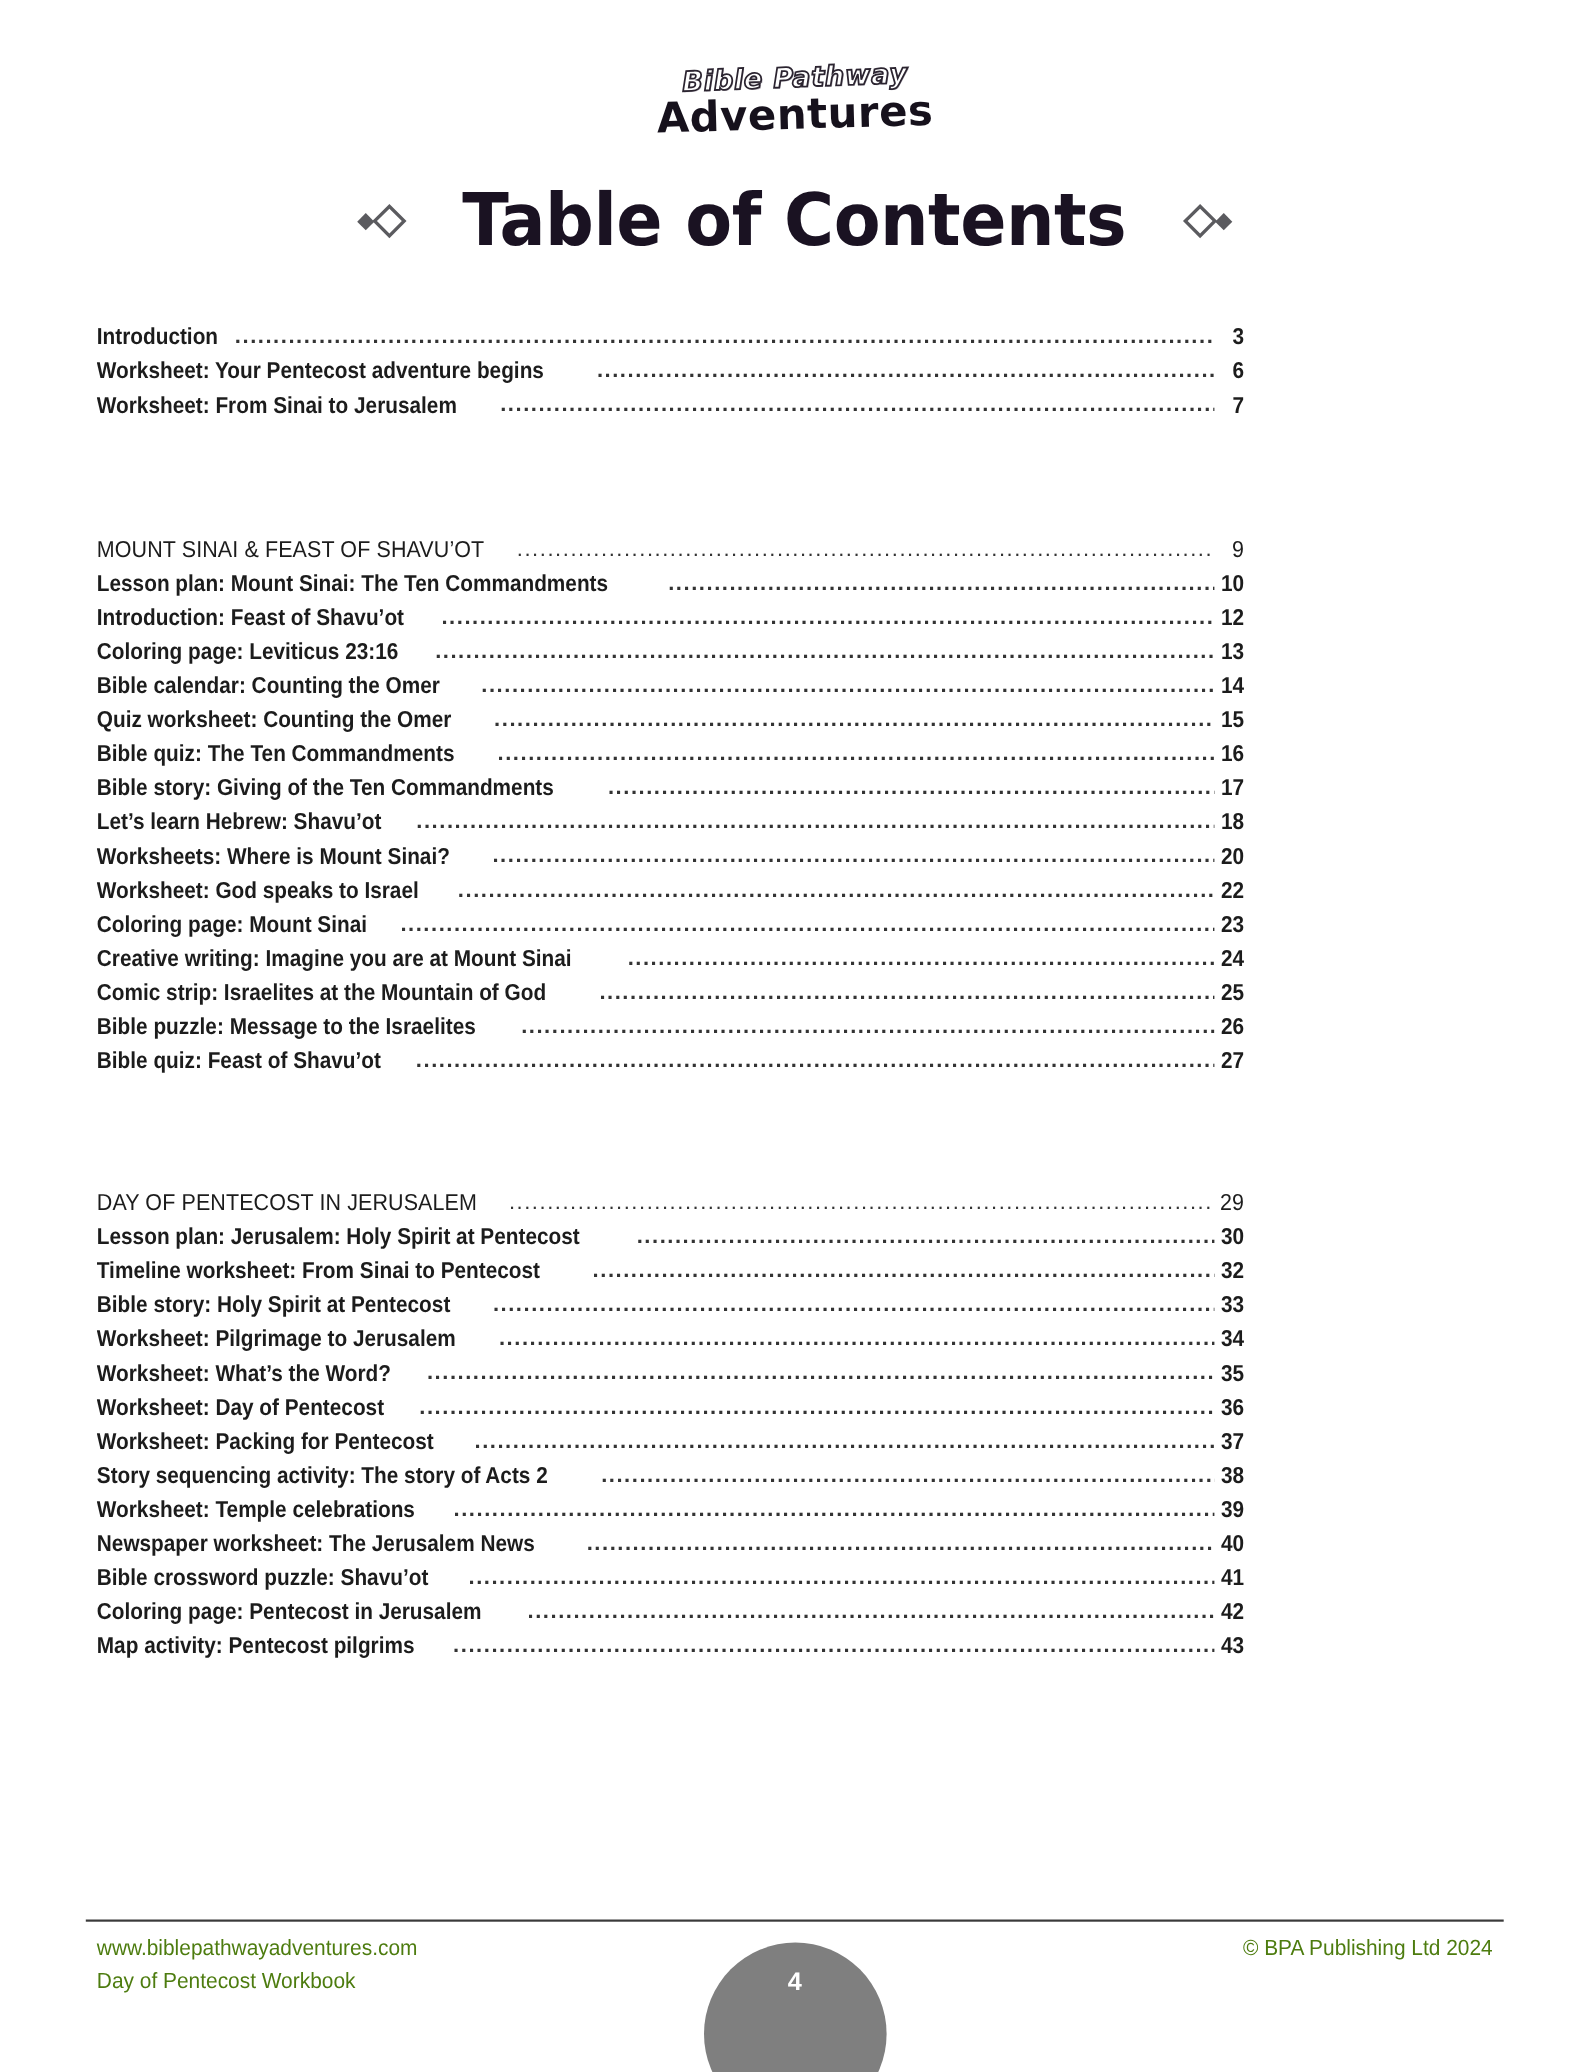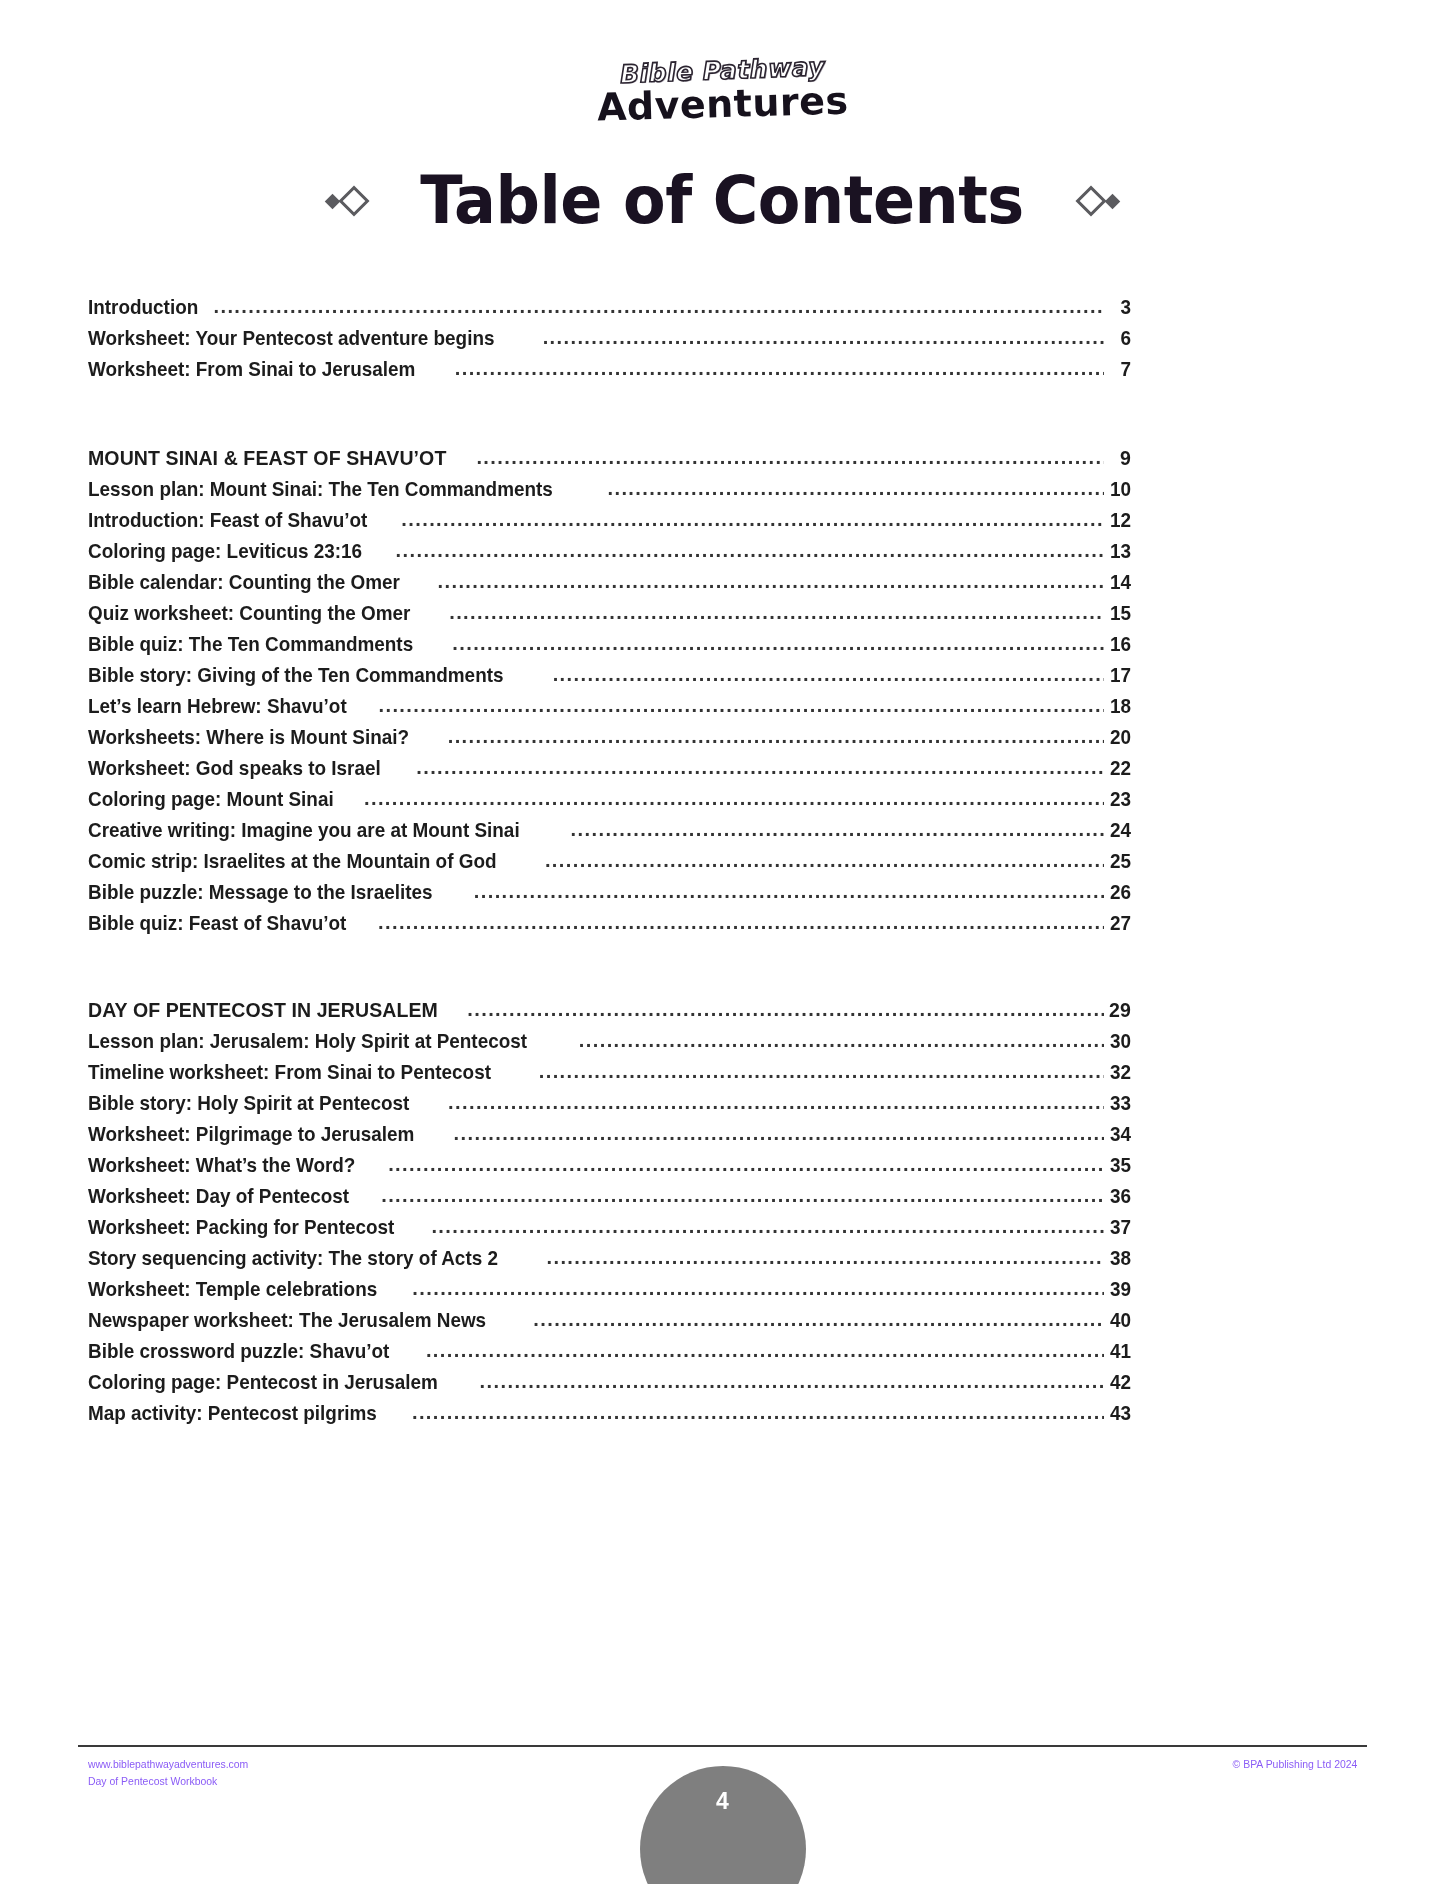--- a/index.html
+++ b/index.html
@@ -131,23 +131,24 @@
     top: -1px;
   }
   .toc-row .pg {
     flex: 0 0 auto;
     text-align: right;
     min-width: 26px;
     transform: scaleX(0.9);
     transform-origin: right center;
   }
   .toc-row.section {
-    font-weight: bold;
+    font-weight: normal;
     font-size: 21px;
     letter-spacing: 0.1px;
+    margin-top: 42px;
   }
   .toc-row.section .lbl { transform: scaleX(0.93); }
   .toc-row.section .pg { transform: scaleX(0.93); }
   .gap-lg { height: 58px; }
   .gap-md { height: 56px; }
 
   
   .footer-rule {
     position: absolute;
     left: 78px;
@@ -158,22 +159,22 @@
   }
   .footer {
     position: absolute;
     left: 88px;
     right: 88px;
     top: 1756px;
     display: flex;
     justify-content: space-between;
     align-items: flex-start;
     font-family: "Liberation Sans", sans-serif;
-    font-size: 11px;
-    color: #8b5cf6;
+    font-size: 20px;
+    color: #4d7c0f;
   }
   .footer .left-col div { line-height: 1.5; transform: scaleX(0.95); transform-origin: left center; }
   .footer .right-col { text-align: right; line-height: 1.5; transform: scaleX(0.95); transform-origin: right center; }
   .page-circle {
     position: absolute;
     left: 50%;
     top: 1766px;
     transform: translateX(-50%);
     width: 166px;
     height: 166px;

